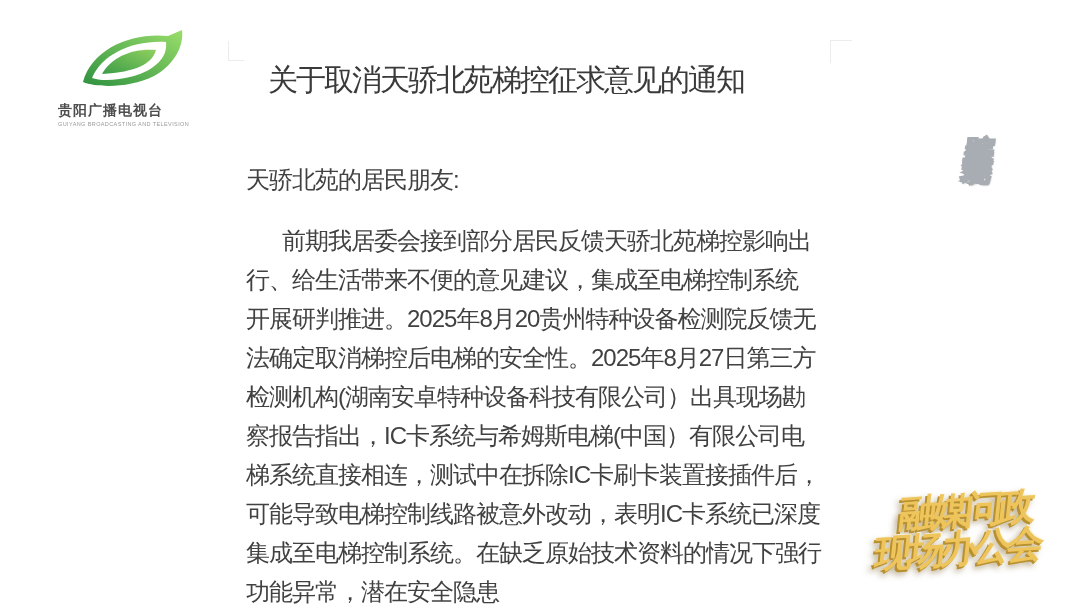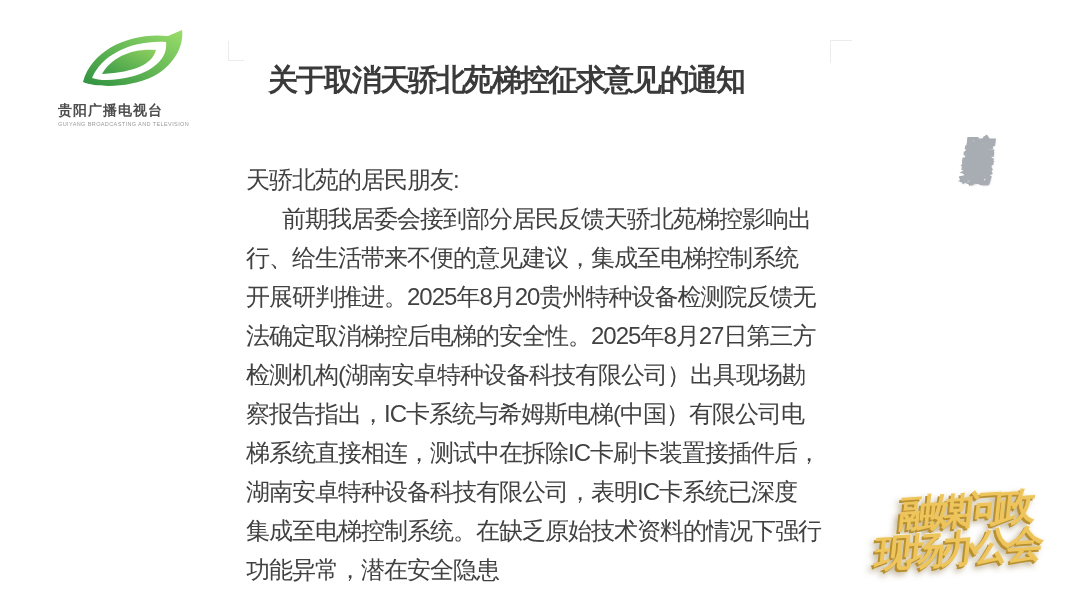--- a/index.html
+++ b/index.html
@@ -19,29 +19,29 @@
     margin-top:1px;font-size:5.5px;color:#9a9a9a;letter-spacing:.4px;white-space:nowrap;
   }
   
   .corner-mark{position:absolute;background:#ffffff;border:1px solid #ececec;}
   .corner-mark.left{left:228px;top:41px;width:15px;height:19px;border-right:none;border-top:none;}
   .corner-mark.right{left:830px;top:40px;width:21px;height:22px;border-right:none;border-bottom:none;}
   
   .doc-title{
     position:absolute;left:246px;top:60px;width:520px;
     margin:0;text-align:center;
-    font-size:30px;font-weight:700;letter-spacing:-2px;color:#3a3a3a;
+    font-size:30px;font-weight:400;letter-spacing:-2px;color:#3a3a3a;
     white-space:nowrap;
   }
   .body-text{
     position:absolute;left:246px;top:160px;width:540px;
     font-size:24px;line-height:39px;letter-spacing:-1px;color:#414141;
   }
   .body-line{white-space:nowrap;}
-  .body-line.indent{text-indent:36px;}
+  .body-line.indent{text-indent:36px;margin-top:22px;}
   
   .vertical-caption{
     position:absolute;left:958px;top:134px;
     writing-mode:vertical-rl;text-orientation:upright;
     font-size:30px;line-height:48px;letter-spacing:-3px;
     font-weight:bold;color:#ffffff;
     -webkit-text-stroke:1.2px #a8adb3;
     text-shadow:1px 1px 2px rgba(0,0,0,0.12);
     transform:skewX(-8deg);transform-origin:center;
     white-space:nowrap;
@@ -92,21 +92,21 @@
 
   <div class="body-text" id="body-text">
       <div class="body-line">天骄北苑的居民朋友:</div>
       <div class="body-line indent">前期我居委会接到部分居民反馈天骄北苑梯控影响出</div>
       <div class="body-line">行、给生活带来不便的意见建议，集成至电梯控制系统</div>
       <div class="body-line">开展研判推进。2025年8月20贵州特种设备检测院反馈无</div>
       <div class="body-line">法确定取消梯控后电梯的安全性。2025年8月27日第三方</div>
       <div class="body-line">检测机构(湖南安卓特种设备科技有限公司）出具现场勘</div>
       <div class="body-line">察报告指出，IC卡系统与希姆斯电梯(中国）有限公司电</div>
       <div class="body-line">梯系统直接相连，测试中在拆除IC卡刷卡装置接插件后，</div>
-      <div class="body-line">湖南安卓特种设备科技有限公司，表明IC卡系统已深度</div>
+      <div class="body-line">可能导致电梯控制线路被意外改动，表明IC卡系统已深度</div>
       <div class="body-line">集成至电梯控制系统。在缺乏原始技术资料的情况下强行</div>
       <div class="body-line">功能异常，潜在安全隐患</div>
     </div>
 
   <div class="vertical-caption">现场办公会后续追踪</div>
 
   <div class="watermark">
     <div class="wm-line1">融媒问政</div>
     <div class="wm-line2">现场办公会</div>
   </div>

